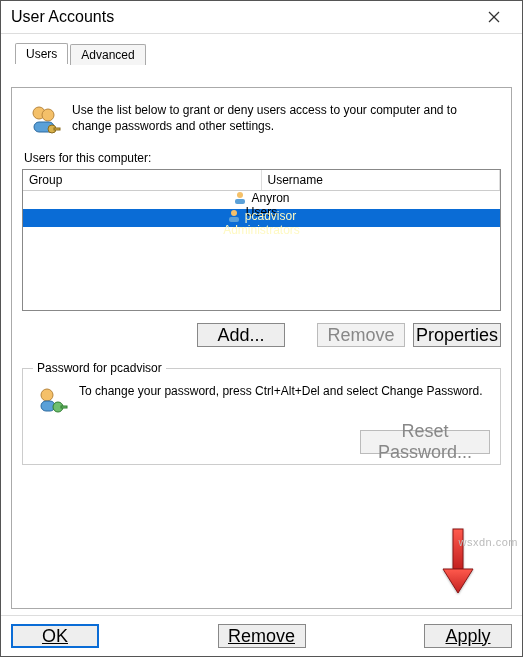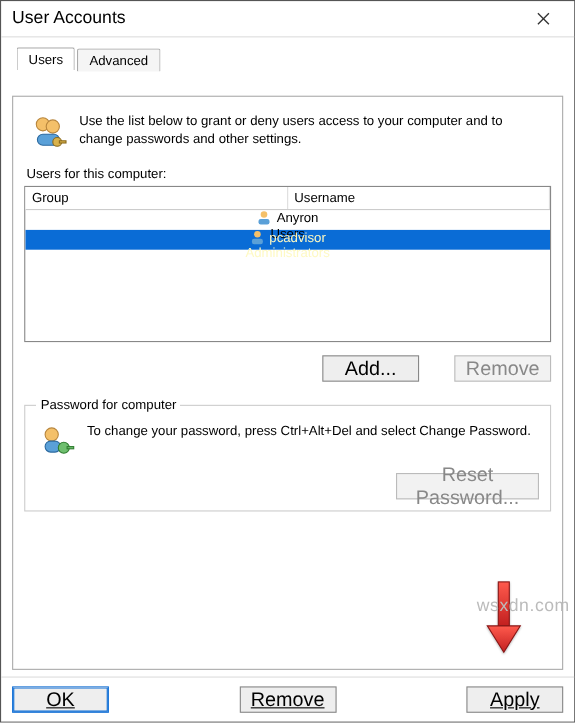--- a/index.html
+++ b/index.html
@@ -163,22 +163,22 @@
     position: absolute;
     right: 44px;
     bottom: 56px;
     pointer-events: none;
   }
   .arrow-hint svg { filter: drop-shadow(0 1px 1px rgba(0,0,0,.3)); }
 
   .watermark {
     position: absolute;
     right: 4px;
-    bottom: 96px;
-    font-size: 16px;
+    bottom: 108px;
+    font-size: 11px;
     color: #bbb;
     writing-mode: horizontal-tb;
     letter-spacing: .5px;
   }
 </style>
 </head>
 <body>
 
 <div class="window">
 
@@ -248,24 +248,25 @@
           </div>
           <div class="cell col-group">
               <span>Administrators</span>
             </div>
         </div>
       </div>
 
       <div class="btn-row">
         <button class="btn">Add...</button>
         <button class="btn disabled" disabled="">Remove</button>
+        <button class="btn">Properties</button>
       </div>
 
       <fieldset class="pw">
-        <legend>Password for computer</legend>
+        <legend>Password for pcadvisor</legend>
         <div class="pw-body">
           <div>
             <svg width="36" height="36" viewBox="0 0 36 36">
               <circle cx="14" cy="12" r="6" fill="#f4c069" stroke="#b8863d"></circle>
               <rect x="8" y="18" width="14" height="10" rx="5" fill="#5aa0d8" stroke="#2c6aa0"></rect>
               <circle cx="25" cy="24" r="5" fill="#6fbf6f" stroke="#2f7d2f"></circle>
               <rect x="28" y="23" width="6" height="2" fill="#6fbf6f" stroke="#2f7d2f"></rect>
             </svg>
           </div>
           <div class="text">To change your password, press Ctrl+Alt+Del and select Change Password.</div>

